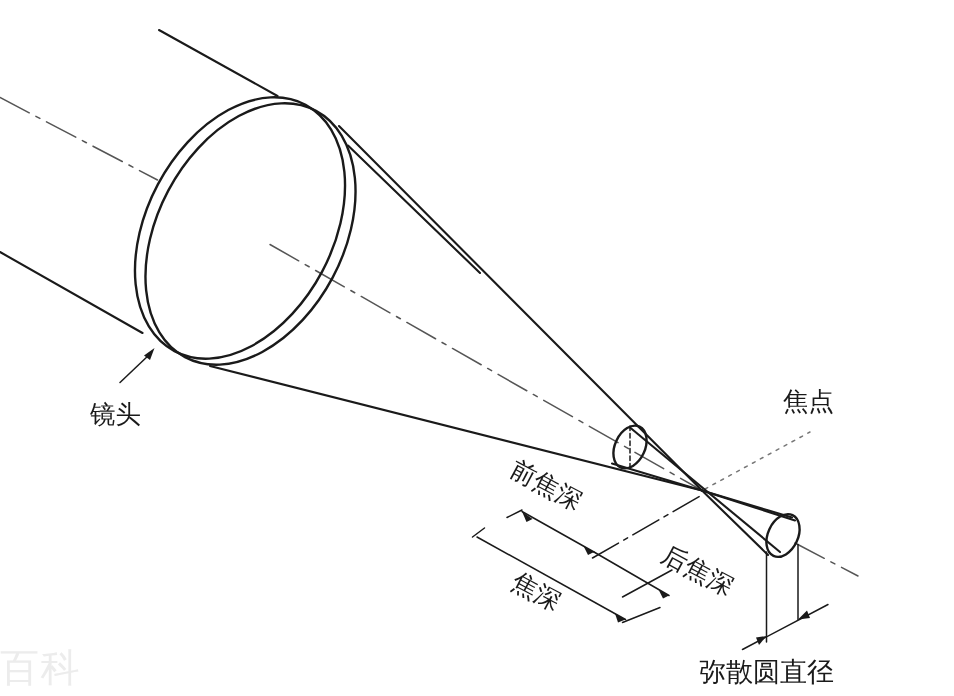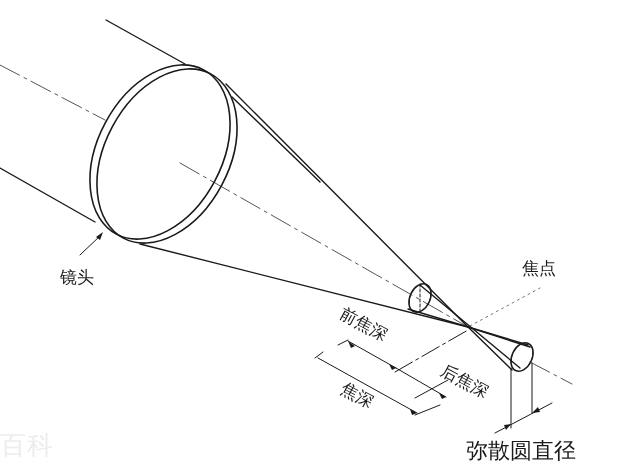--- a/index.html
+++ b/index.html
@@ -78,14 +78,14 @@
       <polygon points="446,397 439,393 442,399" fill="#1a1a1a" stroke="none"></polygon>
     </g>
   </g>
 </svg>
 
 <span class="label" style="left:60px; top:269px;">镜头</span>
 <span class="label" style="left:522px; top:260px;text-align:center;">焦点</span>
 <span class="label rot" style="left:345px; top:305px; transform: rotate(28deg);">前焦深</span>
 <span class="label rot" style="left:446px; top:362px; transform: rotate(28deg);">后焦深</span>
 <span class="label rot" style="left:346px; top:380px; transform: rotate(28deg);">焦深</span>
-<span class="label" style="left:466px; top:440px; font-size:22px;">弥散圆直径</span>
+<span class="label" style="left:466px; top:440px; font-size:18px;">弥散圆直径</span>
 <span class="watermark">百科</span>
 
 </body></html>

